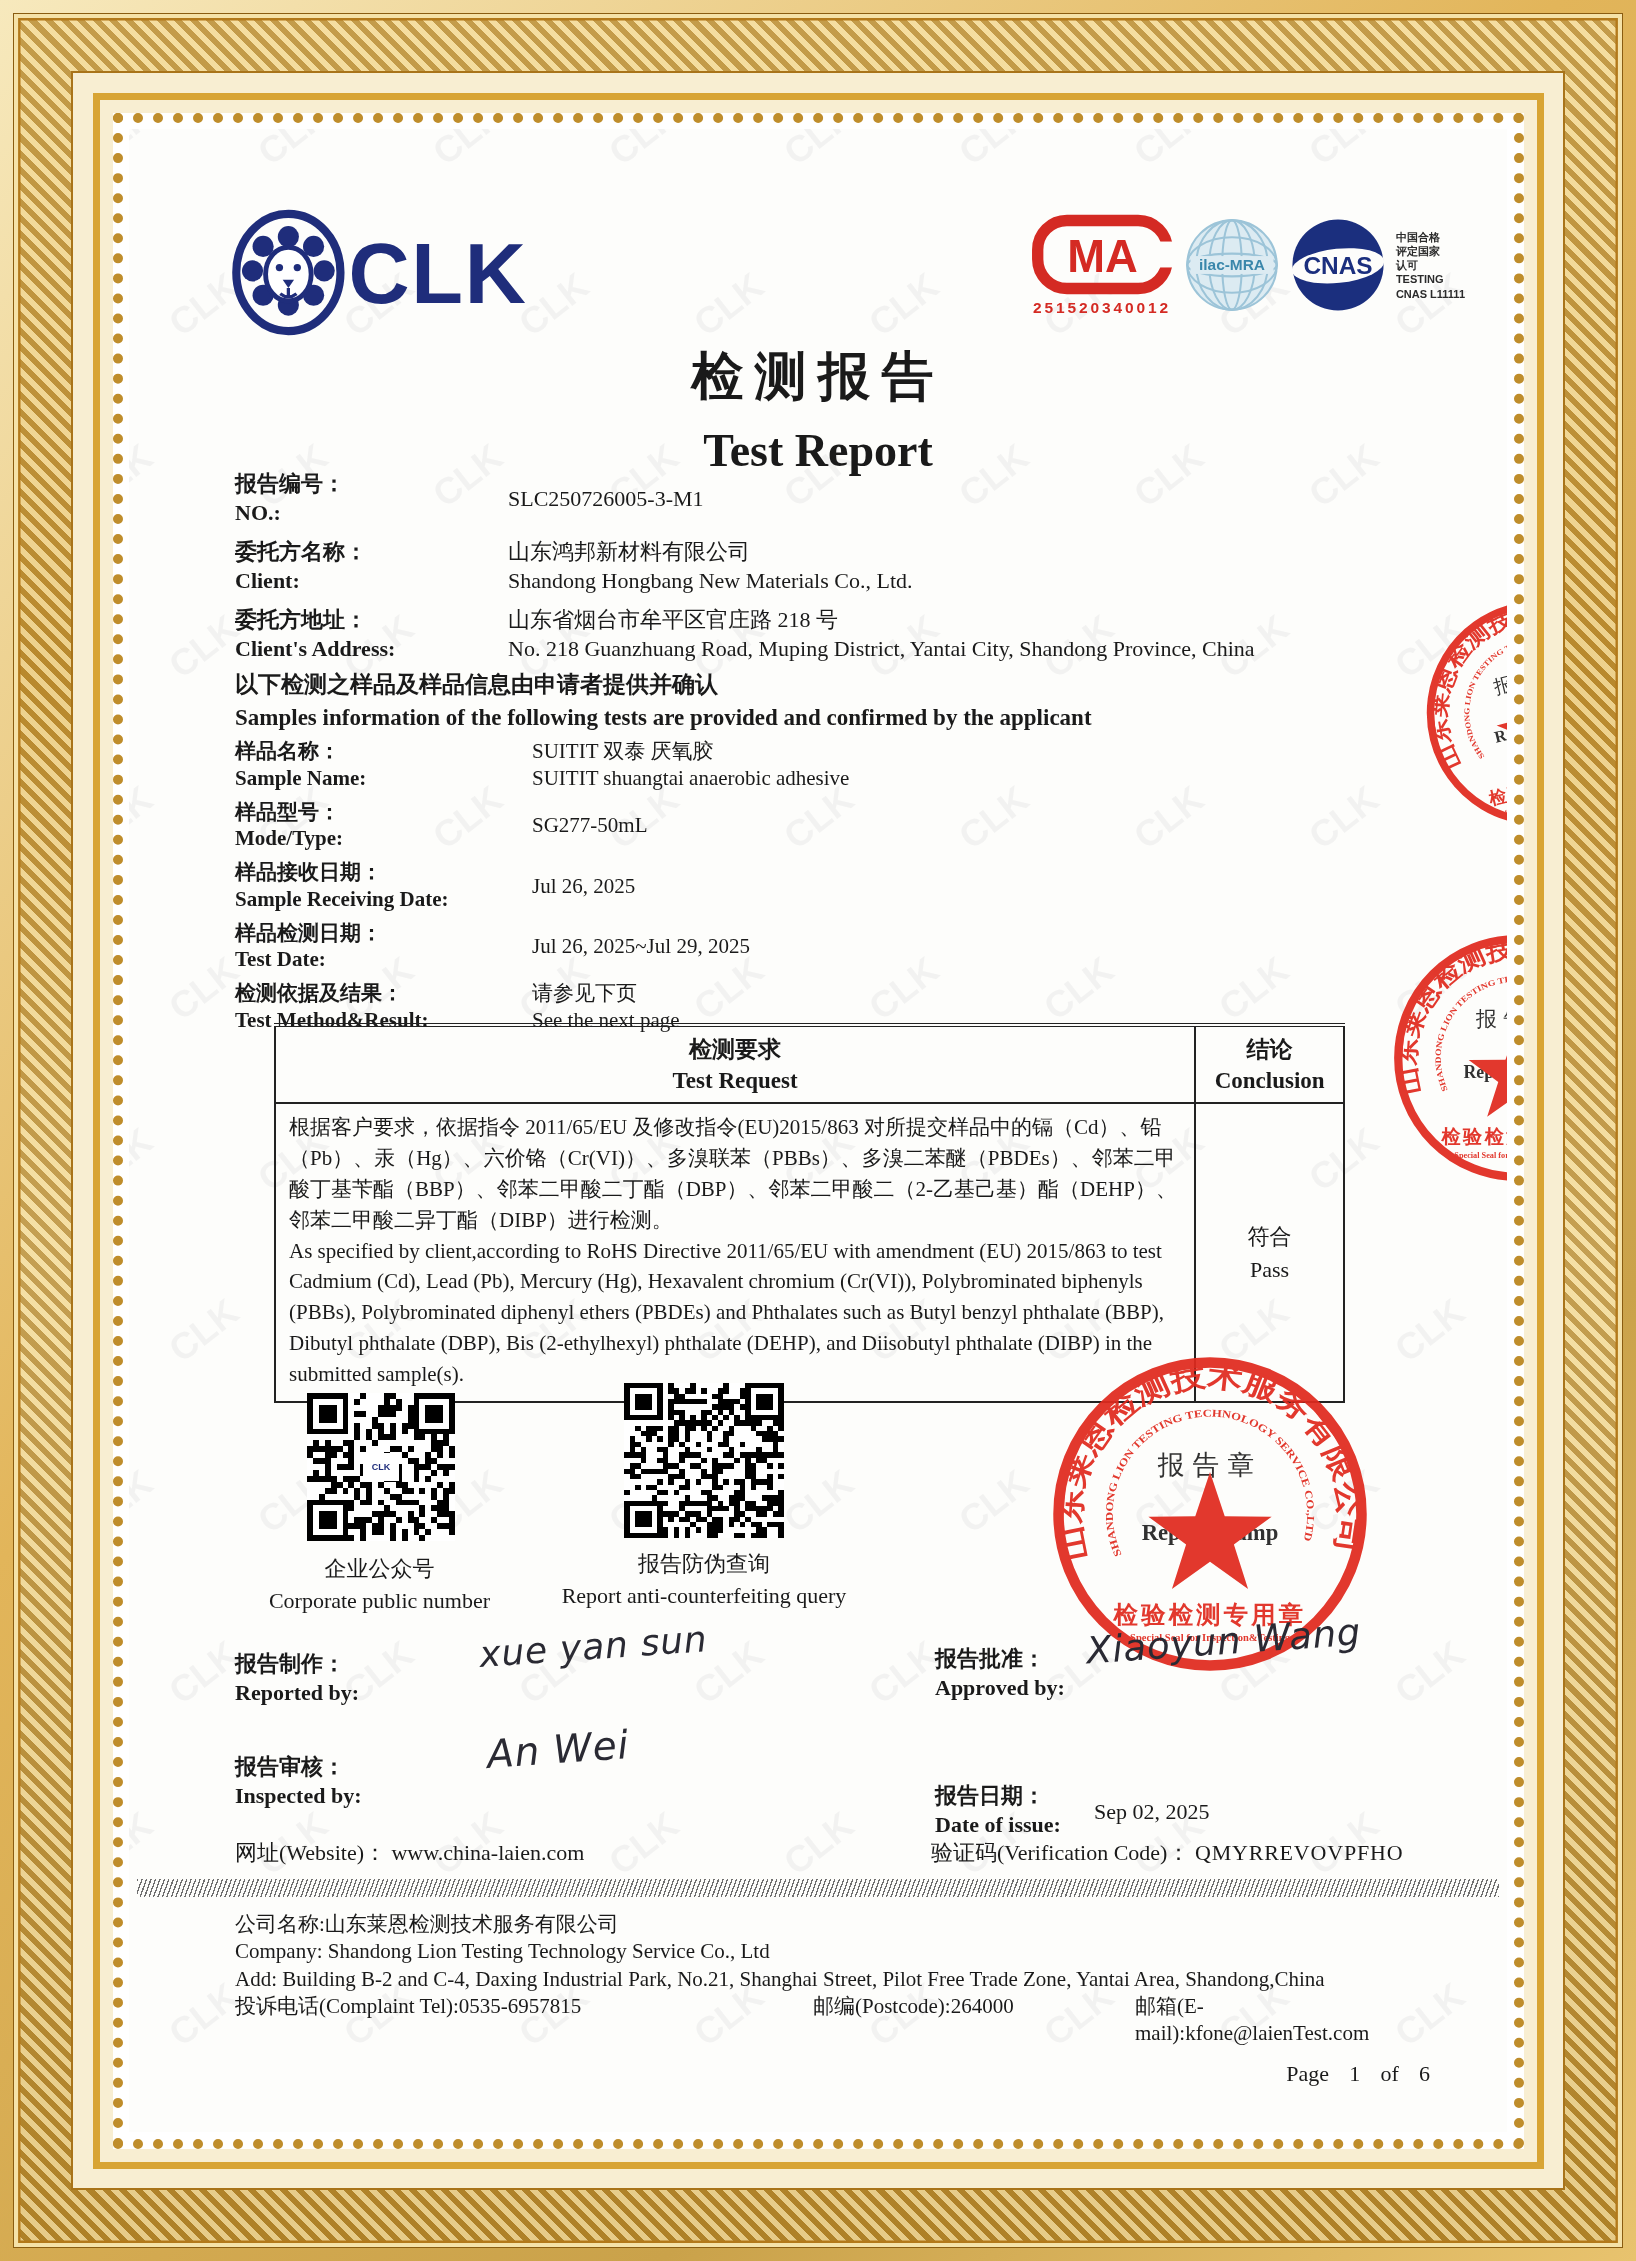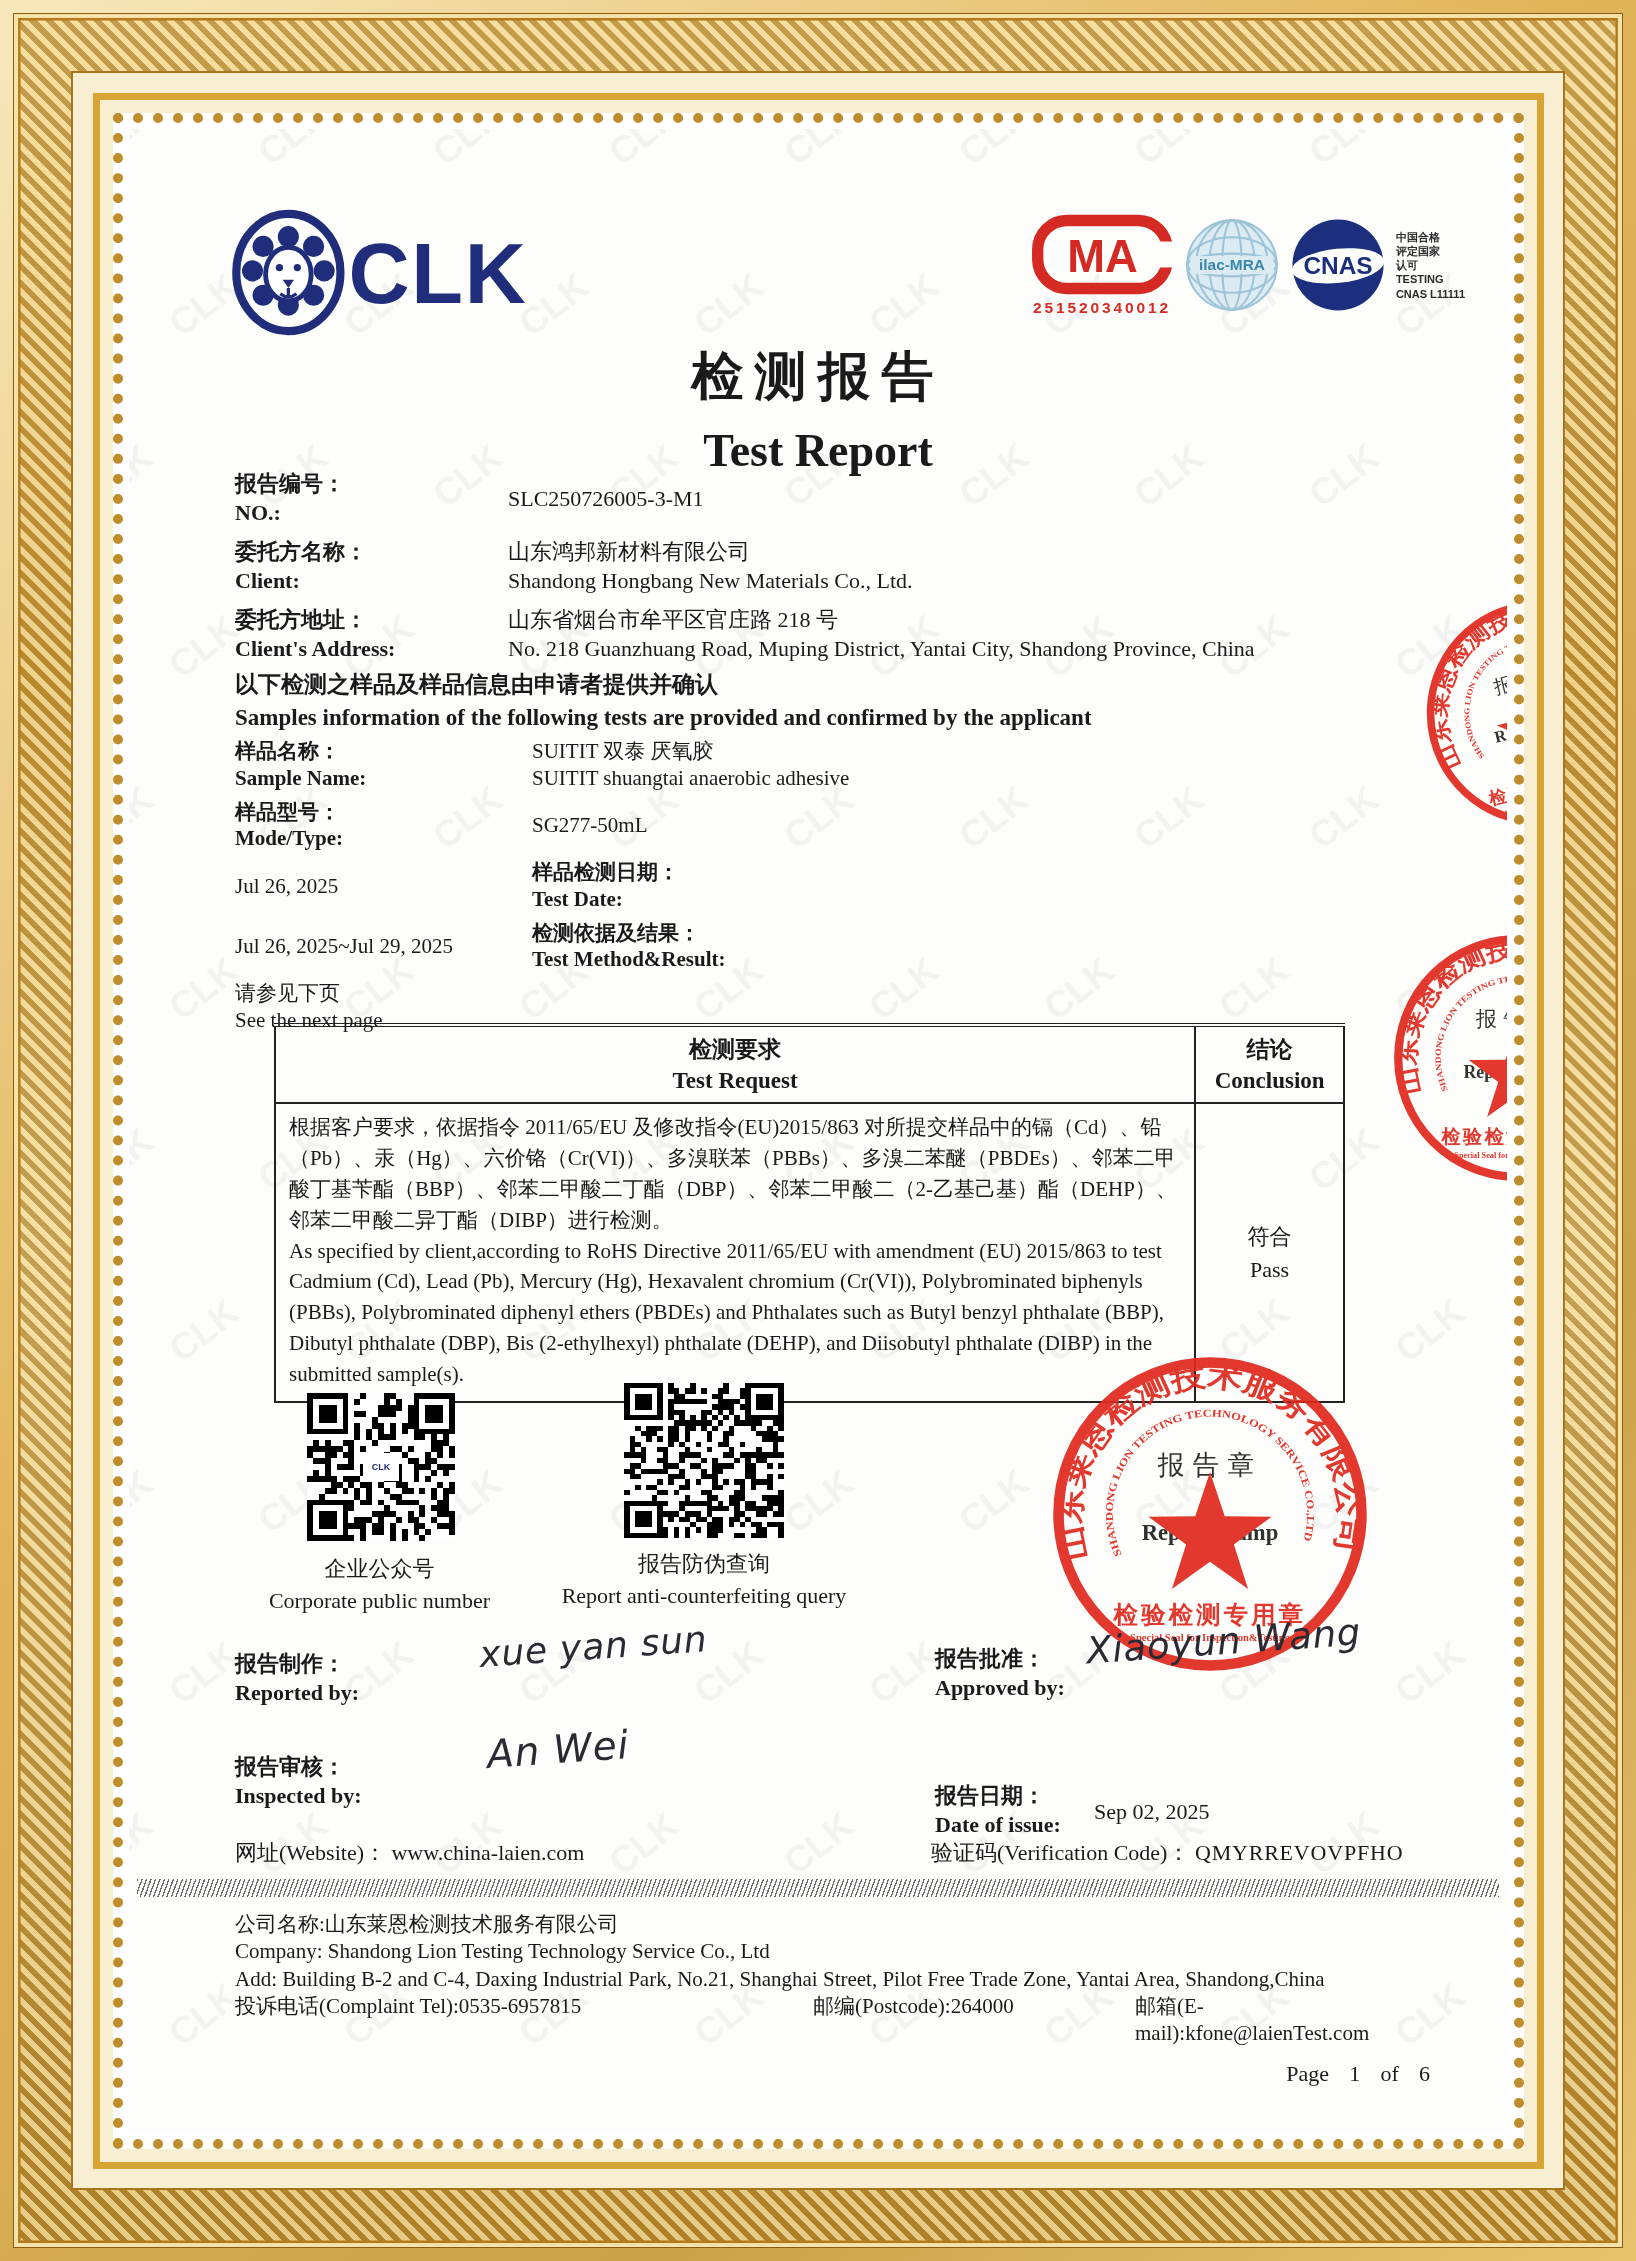--- a/index.html
+++ b/index.html
@@ -266,20 +266,24 @@
         </div>
         <div class="val">
           <div>SUITIT 双泰 厌氧胶</div>
           <div>SUITIT shuangtai anaerobic adhesive</div>
         </div>
         <div class="lbl">
           <span class="zh">样品型号：</span>
           <span class="en">Mode/Type:</span>
         </div>
         <div class="val vcenter" style="display:flex;align-items:center;">SG277-50mL</div>
+        <div class="lbl">
+          <span class="zh">样品接收日期：</span>
+          <span class="en">Sample Receiving Date:</span>
+        </div>
         <div class="val" style="display:flex;align-items:center;">Jul 26, 2025</div>
         <div class="lbl">
           <span class="zh">样品检测日期：</span>
           <span class="en">Test Date:</span>
         </div>
         <div class="val" style="display:flex;align-items:center;">Jul 26, 2025~Jul 29, 2025</div>
         <div class="lbl">
           <span class="zh">检测依据及结果：</span>
           <span class="en">Test Method&amp;Result:</span>
         </div>

